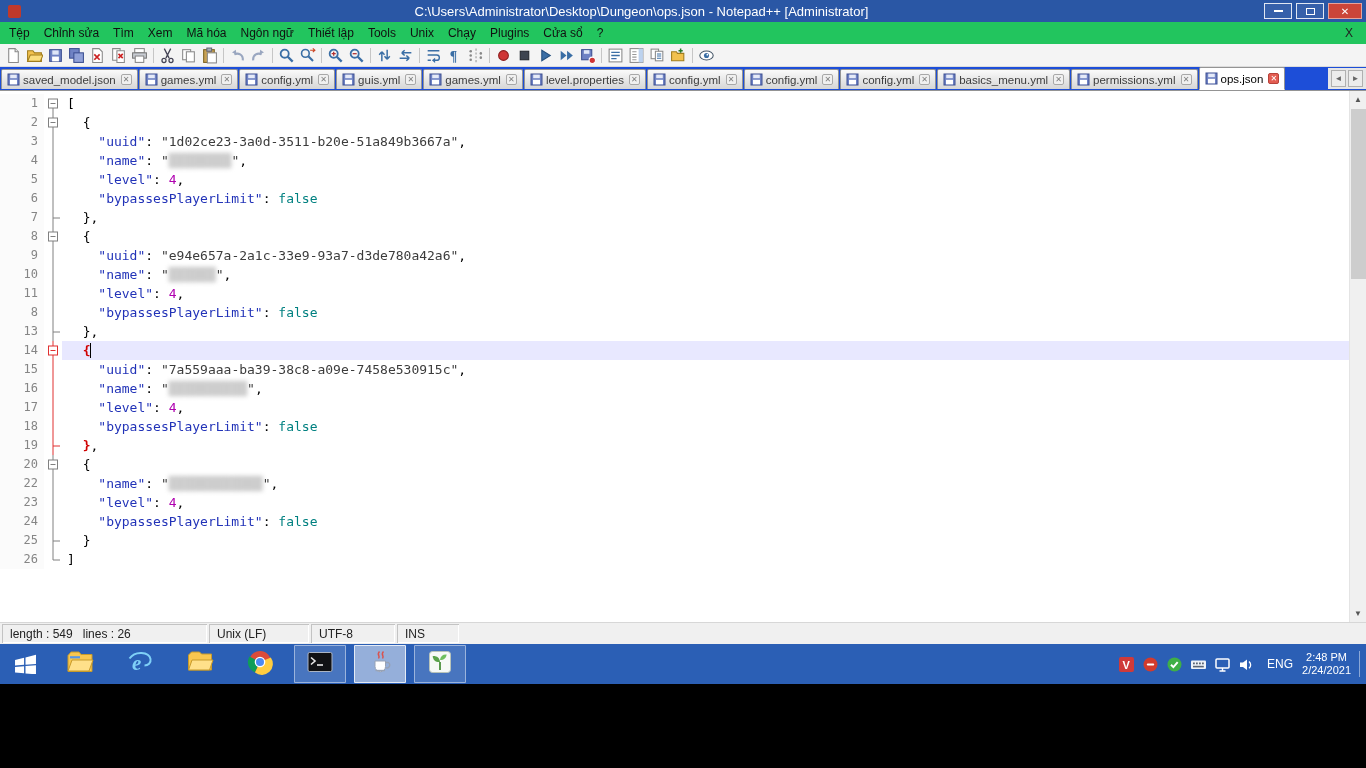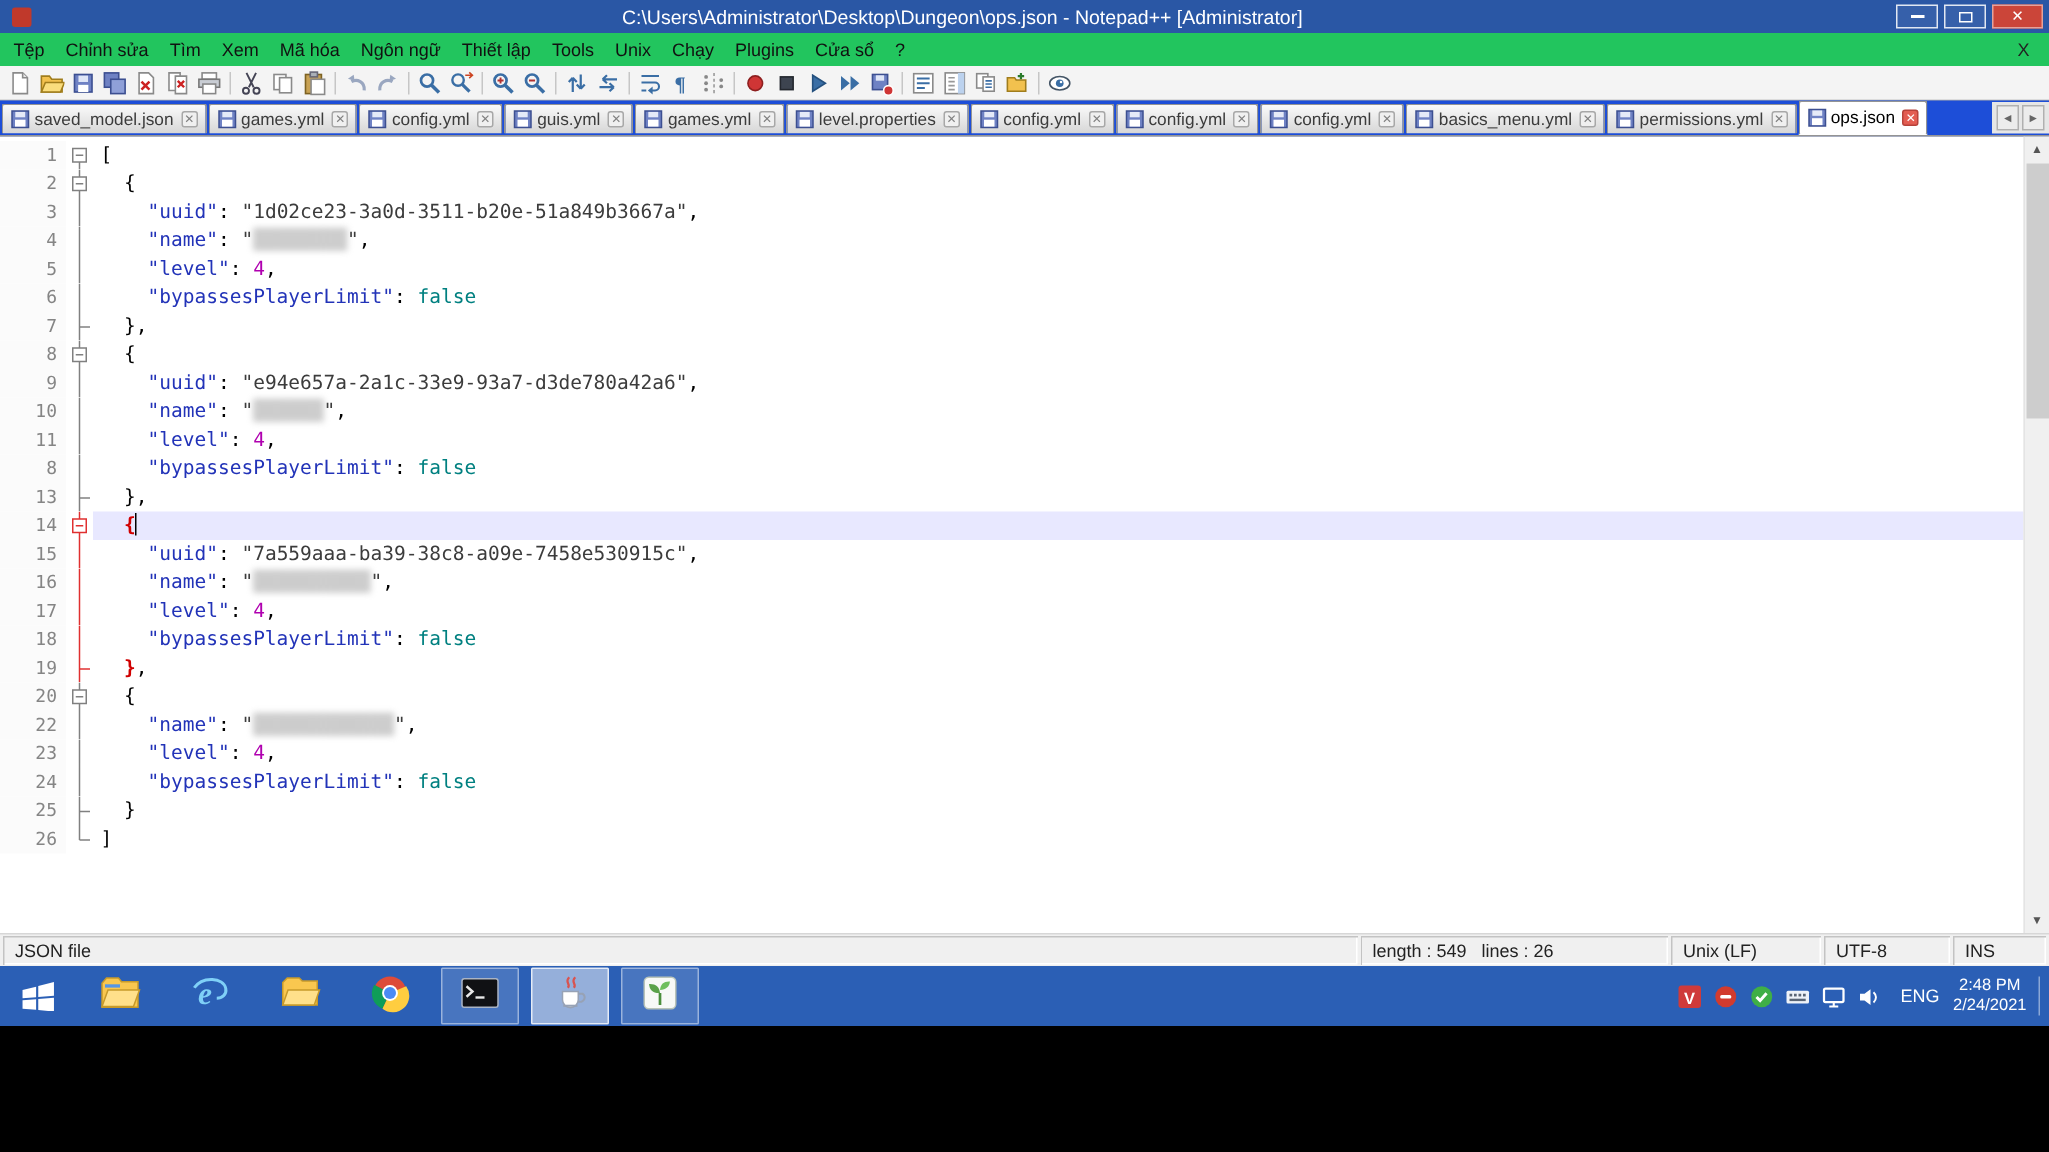--- a/index.html
+++ b/index.html
@@ -711,21 +711,20 @@
         </div>
       </div>
     <div class="vscroll">
       <div class="vs-arrow vs-up">▲</div>
       <div class="vs-thumb"></div>
       <div class="vs-arrow vs-down">▼</div>
     </div>
   </div>
 
   <div class="statusbar">
-    <div class="sb-panel sb-doc">JSON file</div>
     <div class="sb-panel sb-size">length : 549   lines : 26</div>
     <div class="sb-panel sb-eol">Unix (LF)</div>
     <div class="sb-panel sb-enc">UTF-8</div>
     <div class="sb-panel sb-ins">INS</div>
   </div>
 
   <div class="taskbar">
     <div class="start">
       <svg width="25" height="20" viewBox="0 0 26 21">
           <g fill="#fff" transform="matrix(1,-0.08,0,1,0,1.5)">

